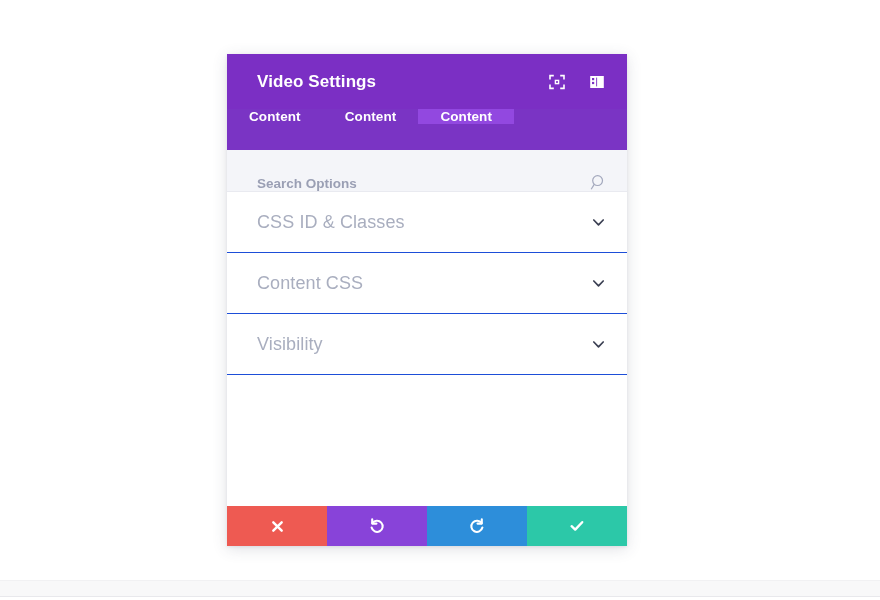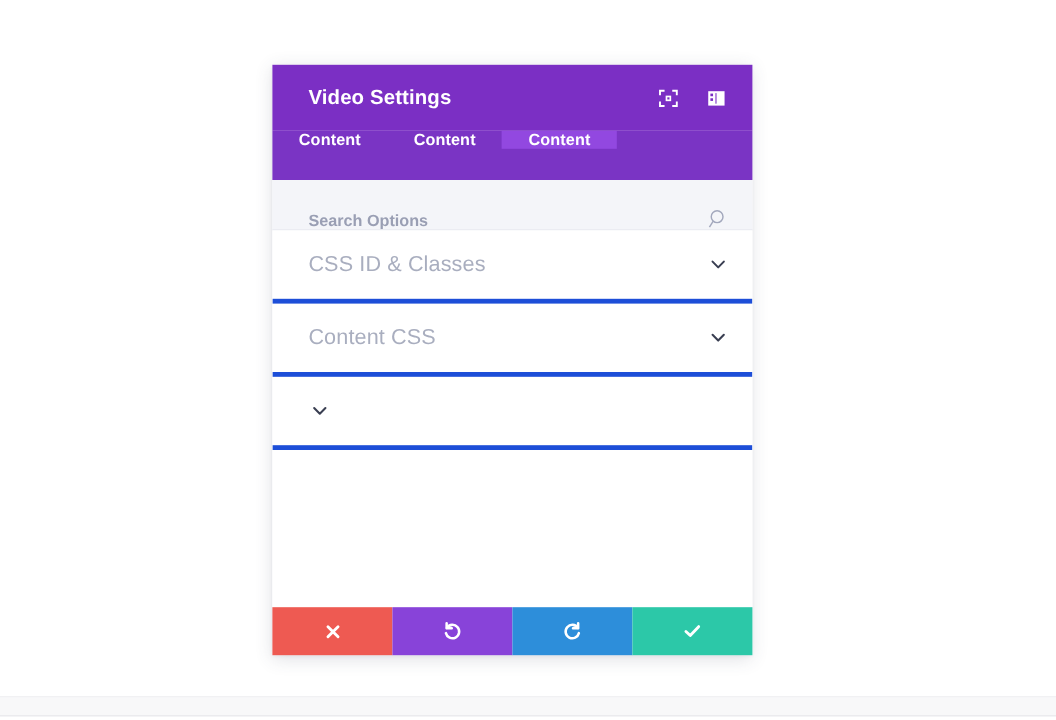--- a/index.html
+++ b/index.html
@@ -138,21 +138,21 @@
     background: #ffffff;
     height: 314px;
     overflow-y: auto;
   }
   .accordion-row {
     height: 61px;
     display: flex;
     align-items: center;
     padding: 0 20px 0 30px;
     box-sizing: border-box;
-    border-bottom: 4px solid #1d4ed8;
+    border-bottom: 1px solid #1d4ed8;
     cursor: pointer;
   }
   .accordion-label {
     flex: 1;
     font-size: 18px;
     color: #a9aebf;
     font-weight: normal;
     letter-spacing: 0.1px;
   }
   .chevron {
@@ -247,20 +247,21 @@
     <div class="accordion-row">
       <span class="accordion-label">Content CSS</span>
       <span class="chevron">
         <svg width="15" height="15" viewBox="0 0 15 15" fill="none">
           <path d="M2.8 5 L7.5 9.8 L12.2 5" stroke="#3a3f52" stroke-width="1.7" stroke-linecap="round" stroke-linejoin="round"></path>
         </svg>
       </span>
     </div>
 
     <div class="accordion-row">
+      <span class="accordion-label">Visibility</span>
       <span class="chevron">
         <svg width="15" height="15" viewBox="0 0 15 15" fill="none">
           <path d="M2.8 5 L7.5 9.8 L12.2 5" stroke="#3a3f52" stroke-width="1.7" stroke-linecap="round" stroke-linejoin="round"></path>
         </svg>
       </span>
     </div>
 
   </div>
 
   <div class="modal-footer">

